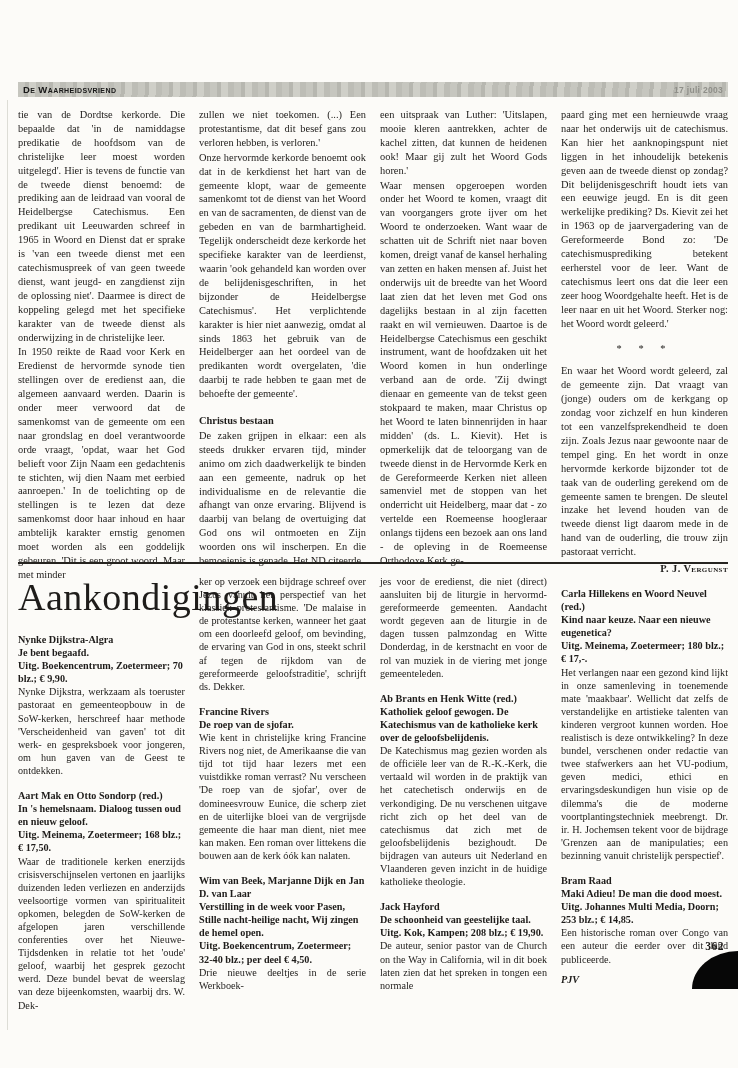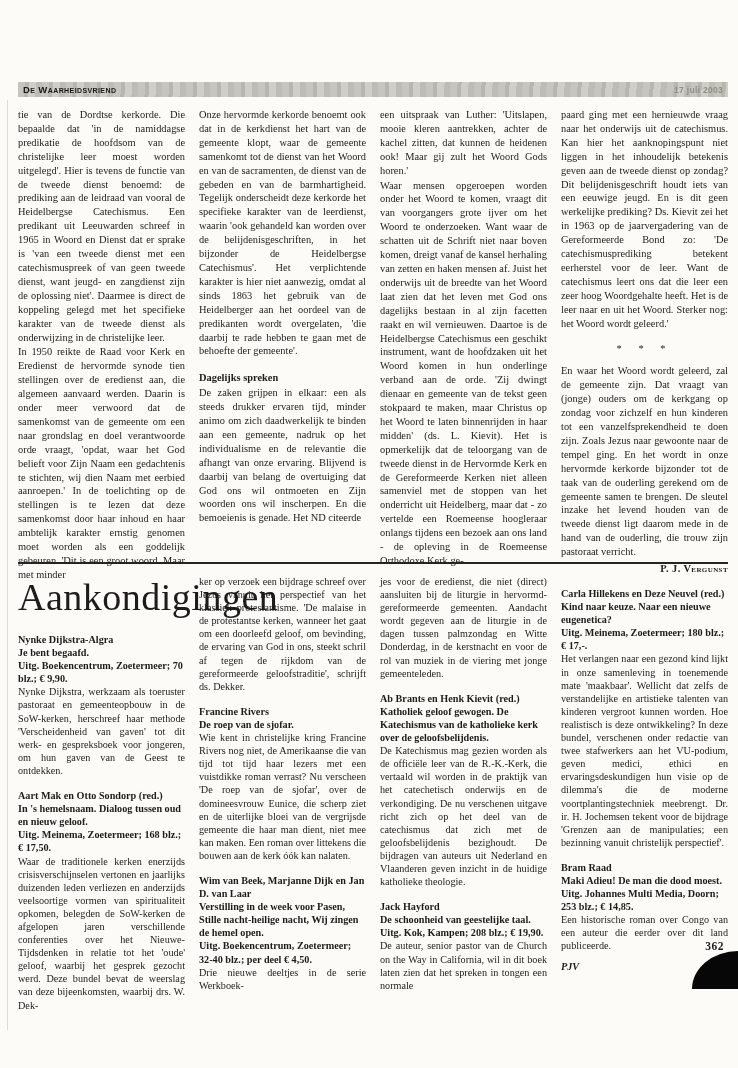--- a/index.html
+++ b/index.html
@@ -62,22 +62,23 @@
     <span class="brand">De Waarheidsvriend</span>
     <span class="issue-date">17 juli 2003</span>
   </header>
 
   <main class="cols article">
     <div class="col">
       <p>tie van de Dordtse kerkorde. Die bepaalde dat 'in de namiddagse predikatie de hoofdsom van de christelijke leer moest worden uitgelegd'. Hier is tevens de functie van de tweede dienst benoemd: de prediking aan de leidraad van vooral de Heidelbergse Catechismus. Een predikant uit Leeuwarden schreef in 1965 in Woord en Dienst dat er sprake is 'van een tweede dienst met een catechismuspreek of van geen tweede dienst, want jeugd- en zangdienst zijn de oplossing niet'. Daarmee is direct de koppeling gelegd met het specifieke karakter van de tweede dienst als onderwijzing in de christelijke leer.</p>
       <p>In 1950 reikte de Raad voor Kerk en Eredienst de hervormde synode tien stellingen over de eredienst aan, die algemeen aanvaard werden. Daarin is onder meer verwoord dat de samenkomst van de gemeente om een naar grondslag en doel verantwoorde orde vraagt, 'opdat, waar het God belieft voor Zijn Naam een gedachtenis te stichten, wij dien Naam met eerbied aanroepen.' In de toelichting op de stellingen is te lezen dat deze samenkomst door haar inhoud en haar ambtelijk karakter ernstig genomen moet worden als een goddelijk gebeuren. 'Dit is een groot woord. Maar met minder</p>
     </div>
     <div class="col">
+      <p>zullen we niet toekomen. (...) Een protestantisme, dat dit besef gans zou verloren hebben, is verloren.'</p>
       <p>Onze hervormde kerkorde benoemt ook dat in de kerkdienst het hart van de gemeente klopt, waar de gemeente samenkomt tot de dienst van het Woord en van de sacramenten, de dienst van de gebeden en van de barmhartigheid. Tegelijk onderscheidt deze kerkorde het specifieke karakter van de leerdienst, waarin 'ook gehandeld kan worden over de belijdenisgeschriften, in het bijzonder de Heidelbergse Catechismus'. Het verplichtende karakter is hier niet aanwezig, omdat al sinds 1863 het gebruik van de Heidelberger aan het oordeel van de predikanten wordt overgelaten, 'die daarbij te rade hebben te gaan met de behoefte der gemeente'.</p>
-      <p class="subhead">Dagelijks spreken</p>
+      <p class="subhead">Christus bestaan</p>
       <p>De zaken grijpen in elkaar: een als steeds drukker ervaren tijd, minder animo om zich daadwerkelijk te binden aan een gemeente, nadruk op het individualisme en de relevantie die afhangt van onze ervaring. Blijvend is daarbij van belang de overtuiging dat God ons wil ontmoeten en Zijn woorden ons wil inscherpen. En die bemoeienis is genade. Het ND citeerde</p>
     </div>
     <div class="col">
       <p>een uitspraak van Luther: 'Uitslapen, mooie kleren aantrekken, achter de kachel zitten, dat kunnen de heidenen ook! Maar gij zult het Woord Gods horen.'</p>
       <p>Waar mensen opgeroepen worden onder het Woord te komen, vraagt dit van voorgangers grote ijver om het Woord te onderzoeken. Want waar de schatten uit de Schrift niet naar boven komen, dreigt vanaf de kansel herhaling van zetten en haken mensen af. Juist het onderwijs uit de breedte van het Woord laat zien dat het leven met God ons dagelijks bestaan in al zijn facetten raakt en wil vernieuwen. Daartoe is de Heidelbergse Catechismus een geschikt instrument, want de hoofdzaken uit het Woord komen in hun onderlinge verband aan de orde. 'Zij dwingt dienaar en gemeente van de tekst geen stokpaard te maken, maar Christus op het Woord te laten binnenrijden in haar midden' (ds. L. Kievit). Het is opmerkelijk dat de teloorgang van de tweede dienst in de Hervormde Kerk en de Gereformeerde Kerken niet alleen samenviel met de stoppen van het onderricht uit Heidelberg, maar dat - zo vertelde een Roemeense hoogleraar onlangs tijdens een bezoek aan ons land - de opleving in de Roemeense Orthodoxe Kerk ge-</p>
     </div>
     <div class="col">
       <p>paard ging met een hernieuwde vraag naar het onderwijs uit de catechismus. Kan hier het aanknopingspunt niet liggen in het inhoudelijk betekenis geven aan de tweede dienst op zondag? Dit belijdenisgeschrift houdt iets van een eeuwige jeugd. En is dit geen werkelijke prediking? Ds. Kievit zei het in 1963 op de jaarvergadering van de Gereformeerde Bond zo: 'De catechismusprediking betekent eerherstel voor de leer. Want de catechismus leert ons dat die leer een zeer hoog Woordgehalte heeft. Het is de leer naar en uit het Woord. Sterker nog: het Woord wordt geleerd.'</p>
       <p class="stars">* * *</p>
       <p>En waar het Woord wordt geleerd, zal de gemeente zijn. Dat vraagt van (jonge) ouders om de kerkgang op zondag voor zichzelf en hun kinderen tot een vanzelfsprekendheid te doen zijn. Zoals Jezus naar gewoonte naar de tempel ging. En het wordt in onze hervormde kerkorde bijzonder tot de taak van de ouderling gerekend om de gemeente samen te brengen. De sleutel inzake het levend houden van de tweede dienst ligt daarom mede in de hand van de ouderling, die trouw zijn pastoraat verricht.</p>
@@ -113,34 +114,34 @@
       <div class="entry">
         <p class="author">Wim van Beek, Marjanne Dijk en Jan D. van Laar</p>
         <p class="btitle">Verstilling in de week voor Pasen, Stille nacht-heilige nacht, Wij zingen de hemel open.</p>
         <p class="pub">Uitg. Boekencentrum, Zoetermeer; 32-40 blz.; per deel € 4,50.</p>
         <p class="desc">Drie nieuwe deeltjes in de serie Werkboek-</p>
       </div>
     </div>
     <div class="col">
       <p class="cont">jes voor de eredienst, die niet (direct) aansluiten bij de liturgie in hervormd-gereformeerde gemeenten. Aandacht wordt gegeven aan de liturgie in de dagen tussen palmzondag en Witte Donderdag, in de kerstnacht en voor de rol van muziek in de viering met jonge gemeenteleden.</p>
       <div class="entry">
-        <p class="author">Ab Brants en Henk Kievit (red.)</p>
+        <p class="author">Ab Brants en Henk Witte (red.)</p>
         <p class="btitle">Katholiek geloof gewogen. De Katechismus van de katholieke kerk over de geloofsbelijdenis.</p>
         <p class="desc">De Katechismus mag gezien worden als de officiële leer van de R.-K.-Kerk, die vertaald wil worden in de praktijk van het catechetisch onderwijs en de verkondiging. De nu verschenen uitgave richt zich op het deel van de catechismus dat zich met de geloofsbelijdenis bezighoudt. De bijdragen van auteurs uit Nederland en Vlaanderen geven inzicht in de huidige katholieke theologie.</p>
       </div>
       <div class="entry">
         <p class="author">Jack Hayford</p>
         <p class="btitle">De schoonheid van geestelijke taal.</p>
         <p class="pub">Uitg. Kok, Kampen; 208 blz.; € 19,90.</p>
         <p class="desc">De auteur, senior pastor van de Church on the Way in California, wil in dit boek laten zien dat het spreken in tongen een normale</p>
       </div>
     </div>
     <div class="col">
       <div class="entry">
-        <p class="author">Carla Hillekens en Deze Neuvel (red.)</p>
+        <p class="author">Carla Hillekens en Woord Neuvel (red.)</p>
         <p class="btitle">Kind naar keuze. Naar een nieuwe eugenetica?</p>
         <p class="pub">Uitg. Meinema, Zoetermeer; 180 blz.; € 17,-.</p>
         <p class="desc">Het verlangen naar een gezond kind lijkt in onze samenleving in toenemende mate 'maakbaar'. Wellicht dat zelfs de verstandelijke en artistieke talenten van kinderen vergroot kunnen worden. Hoe realistisch is deze ontwikkeling? In deze bundel, verschenen onder redactie van twee stafwerkers aan het VU-podium, geven medici, ethici en ervaringsdeskundigen hun visie op de dilemma's die de moderne voortplantingstechniek meebrengt. Dr. ir. H. Jochemsen tekent voor de bijdrage 'Grenzen aan de manipulaties; een bezinning vanuit christelijk perspectief'.</p>
       </div>
       <div class="entry">
         <p class="author">Bram Raad</p>
         <p class="btitle">Maki Adieu! De man die dood moest.</p>
         <p class="pub">Uitg. Johannes Multi Media, Doorn; 253 blz.; € 14,85.</p>
         <p class="desc">Een historische roman over Congo van een auteur die eerder over dit land publiceerde.</p>
       </div>

